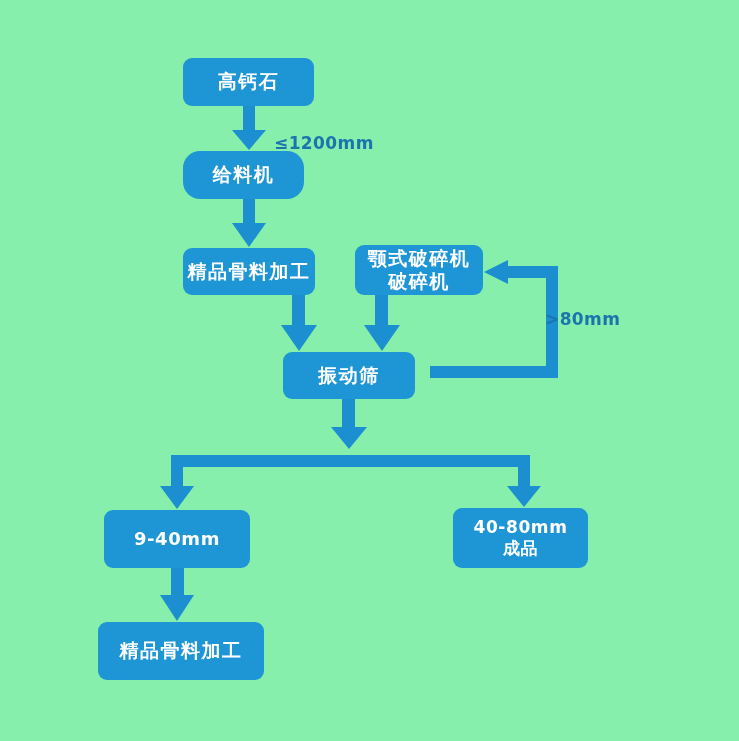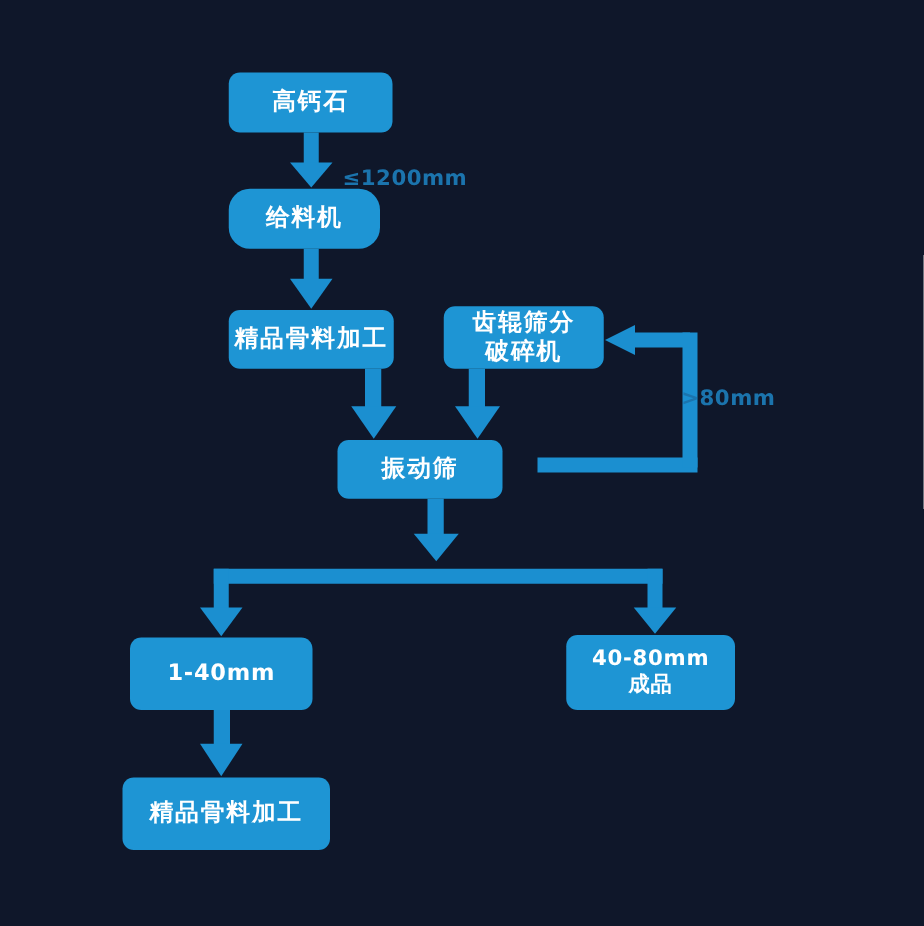--- a/index.html
+++ b/index.html
@@ -7,21 +7,21 @@
     padding: 0;
     background: #ffffff;
   }
   body {
     font-family: "DejaVu Sans", "Liberation Sans", sans-serif;
   }
   #canvas {
     position: relative;
     width: 739px;
     height: 741px;
-    background: #0f172a;
+    background: #86efac;
     overflow: hidden;
   }
   #flow-svg {
     position: absolute;
     left: 0;
     top: 0;
     width: 739px;
     height: 741px;
   }
   .node {
@@ -133,30 +133,30 @@
 
   <div class="node node-cn" style="left:183px; top:151px; width:121px; height:48px;border-radius:17px;">
     <span class="node-label">给料机</span>
   </div>
 
   <div class="node node-cn" style="left:183px; top:248px; width:132px; height:47px;">
     <span class="node-label">精品骨料加工</span>
   </div>
 
   <div class="node node-cn" style="left:355px; top:245px; width:128px; height:50px;">
-    <span class="node-label">齿辊筛分
+    <span class="node-label">颚式破碎机
 破碎机</span>
   </div>
 
-  <div class="node node-cn" style="left:270px; top:352px; width:132px; height:47px;">
+  <div class="node node-cn" style="left:283px; top:352px; width:132px; height:47px;">
     <span class="node-label">振动筛</span>
   </div>
 
   <div class="node node-lat" style="left:104px; top:510px; width:146px; height:58px;">
-    <span class="node-label">1-40mm</span>
+    <span class="node-label">9-40mm</span>
   </div>
 
   <div class="node node-mixed" style="left:453px; top:508px; width:135px; height:60px;">
     <span class="node-label">40-80mm
 成品</span>
   </div>
 
   <div class="node node-cn" style="left:98px; top:622px; width:166px; height:58px;">
     <span class="node-label">精品骨料加工</span>
   </div>

